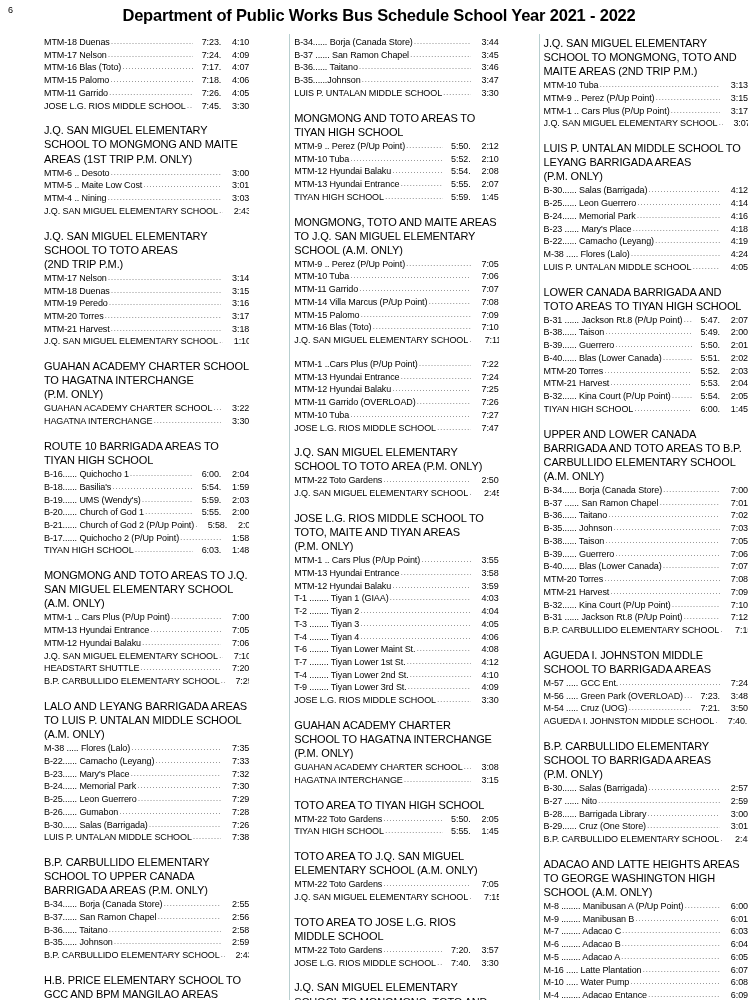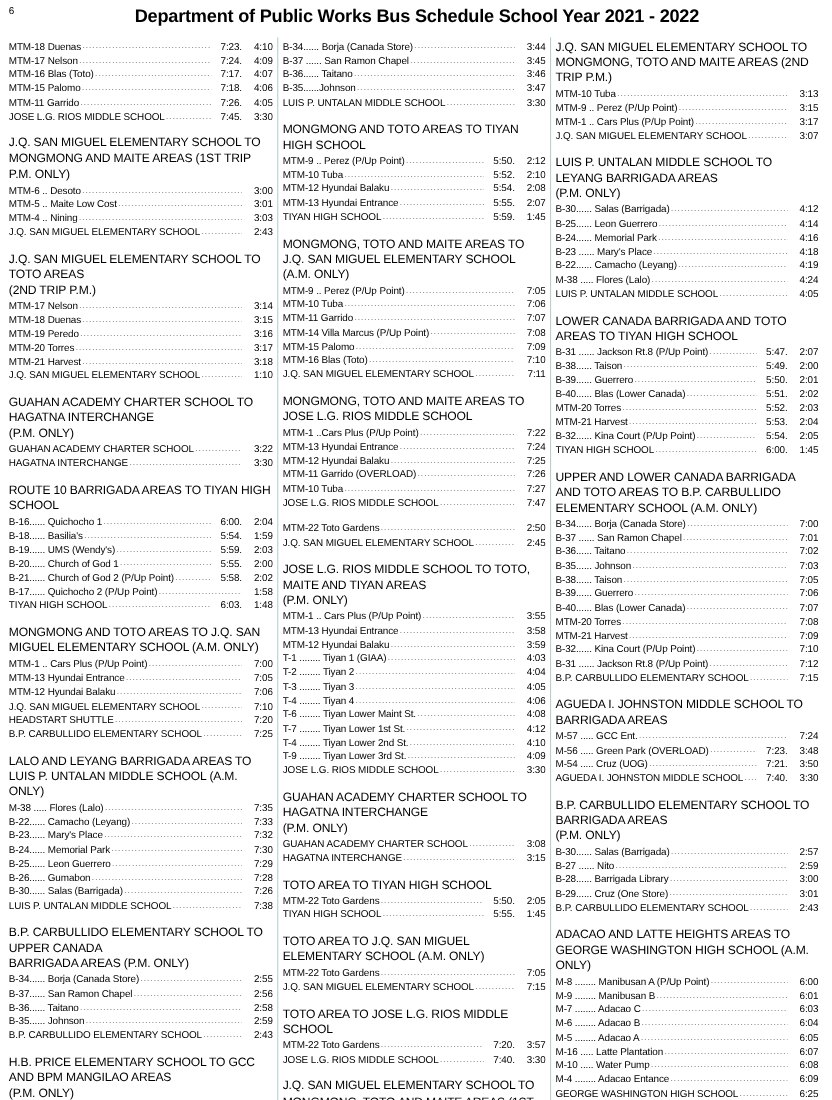--- a/index.html
+++ b/index.html
@@ -52,20 +52,21 @@
     height: 966px;
     padding: 0 4px 0 4px;
     box-sizing: border-box;
   }
   .col {
     width: 248px;
     box-sizing: border-box;
     padding: 0 4px;
     overflow: hidden;
     position: relative;
+    margin-left: 36px;
   }
   .col.sep {
     border-left: 1px solid #b9cfd0;
   }
   .col-inner {
     padding-top: 2px;
   }
   .section {
     margin-bottom: 0;
   }
@@ -493,21 +494,20 @@
               <span class="dots">.......................................................................................................................</span>
               <span class="times"><span class="t">7:10</span></span>
             </div>
             <div class="row">
               <span class="stop">J.Q. SAN MIGUEL ELEMENTARY SCHOOL</span>
               <span class="dots">.......................................................................................................................</span>
               <span class="times"><span class="t">7:11</span></span>
             </div>
           </div>
           <div class="section">
-            <div class="section-title">MONGMONG, TOTO AND MAITE AREAS TO JOSE L.G. RIOS MIDDLE SCHOOL</div>
             <div class="row">
               <span class="stop">MTM-1 ..Cars Plus (P/Up Point)</span>
               <span class="dots">.......................................................................................................................</span>
               <span class="times"><span class="t">7:22</span></span>
             </div>
             <div class="row">
               <span class="stop">MTM-13 Hyundai Entrance</span>
               <span class="dots">.......................................................................................................................</span>
               <span class="times"><span class="t">7:24</span></span>
             </div>
@@ -526,20 +526,21 @@
               <span class="dots">.......................................................................................................................</span>
               <span class="times"><span class="t">7:27</span></span>
             </div>
             <div class="row">
               <span class="stop">JOSE L.G. RIOS MIDDLE SCHOOL</span>
               <span class="dots">.......................................................................................................................</span>
               <span class="times"><span class="t">7:47</span></span>
             </div>
           </div>
           <div class="section">
+            <div class="section-title">J.Q. SAN MIGUEL ELEMENTARY SCHOOL TO TOTO AREA (P.M. ONLY)</div>
             <div class="row">
               <span class="stop">MTM-22 Toto Gardens</span>
               <span class="dots">.......................................................................................................................</span>
               <span class="times"><span class="t">2:50</span></span>
             </div>
             <div class="row">
               <span class="stop">J.Q. SAN MIGUEL ELEMENTARY SCHOOL</span>
               <span class="dots">.......................................................................................................................</span>
               <span class="times"><span class="t">2:45</span></span>
             </div>

